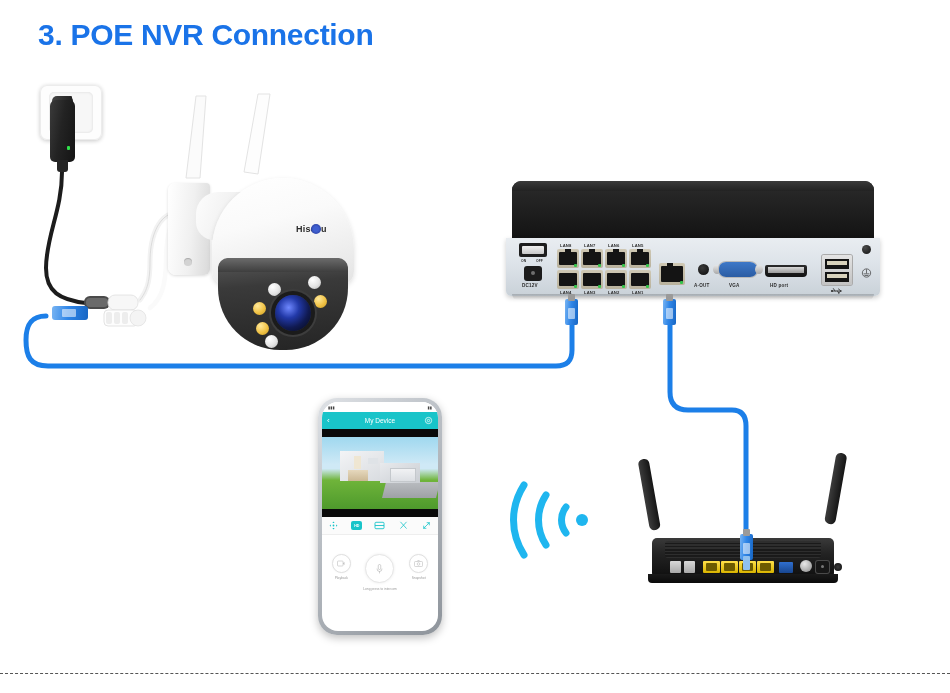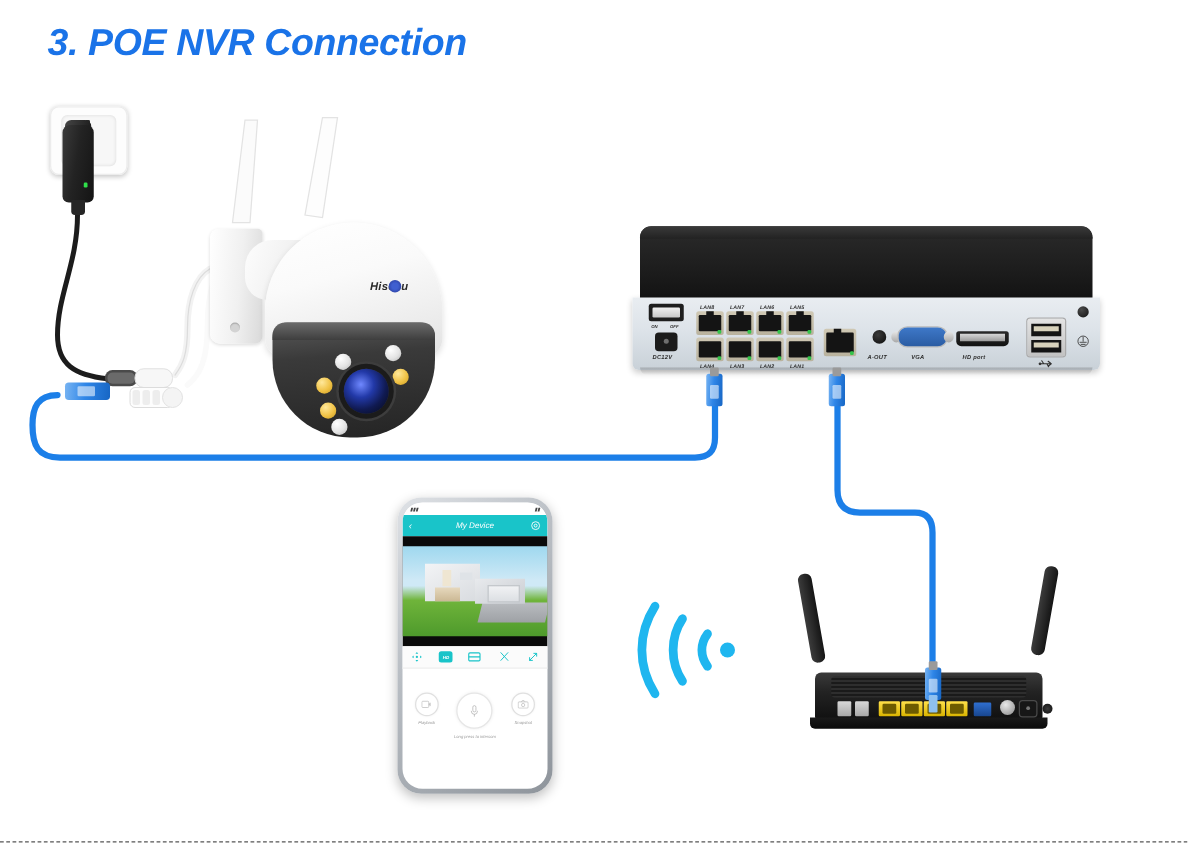--- a/index.html
+++ b/index.html
@@ -3,21 +3,21 @@
 <meta charset="utf-8">
 <style>
   * { box-sizing: border-box; margin: 0; padding: 0; }
   body {
     width: 950px; height: 693px;
     background: #ffffff;
     font-family: "Liberation Sans", sans-serif;
     position: relative;
     overflow: hidden;
   }
-  #stage { position: absolute; inset: 0; font-style: italic; }
+  #stage { position: absolute; inset: 0; }
 
   
   .title {
     position: absolute; left: 38px; top: 18px;
     font-size: 30px; font-weight: bold;
     color: #1a73e8; letter-spacing: -0.3px;
     white-space: nowrap;
   }
 
   

